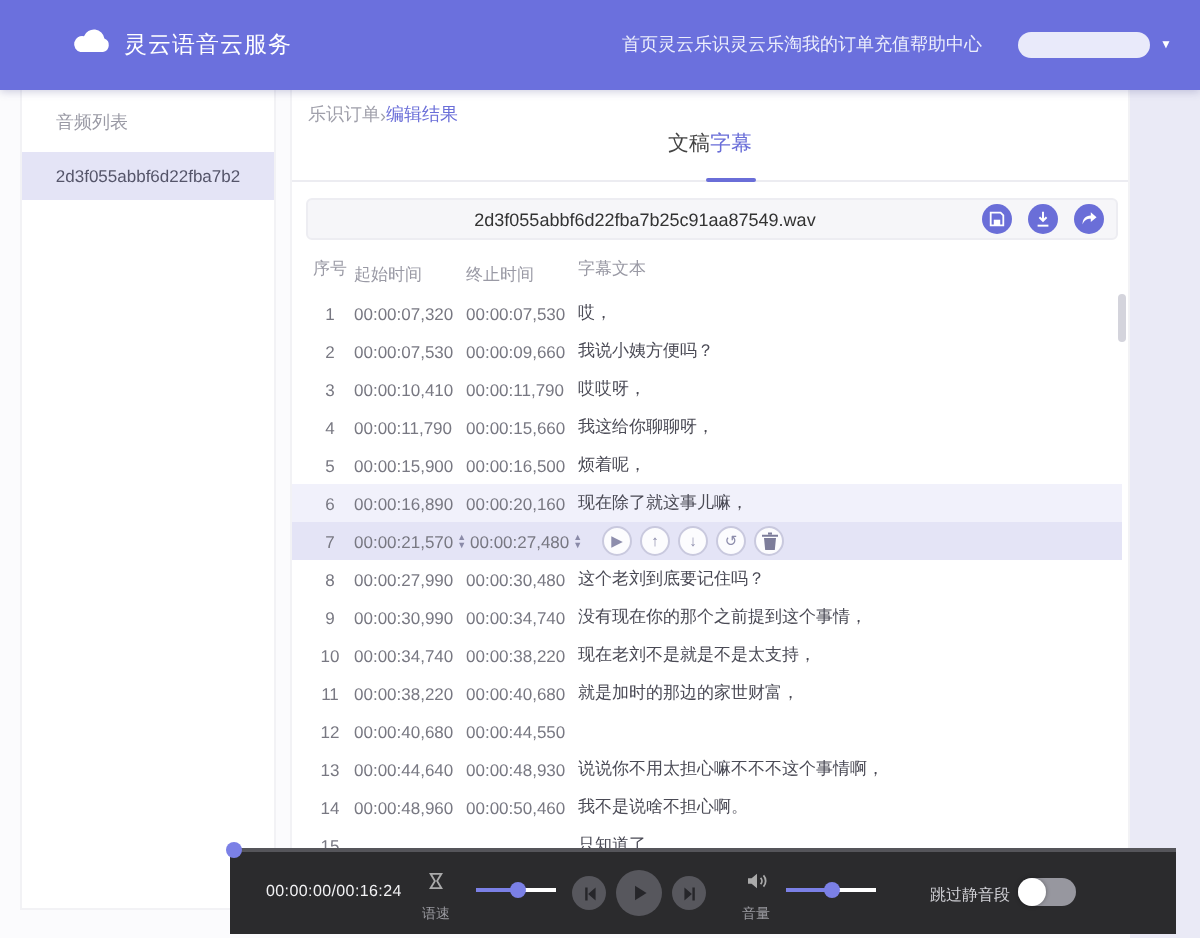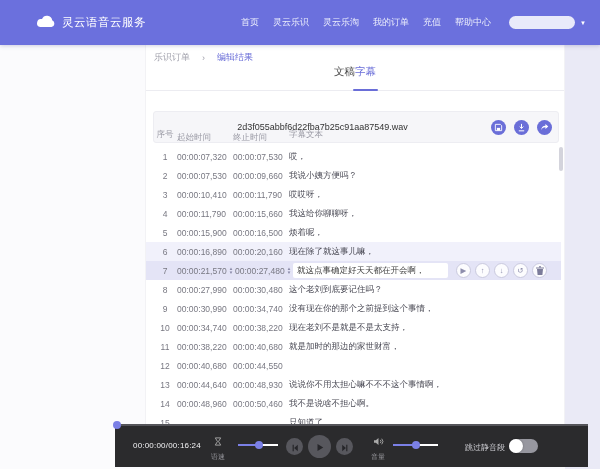--- a/index.html
+++ b/index.html
@@ -4,43 +4,43 @@
 <style>
 *{margin:0;padding:0;box-sizing:border-box}
 html,body{width:600px;height:469px}
 body{font-family:"Liberation Sans","DejaVu Sans",sans-serif;background:#fbfbfd;position:relative;overflow:hidden}
 #app{position:absolute;left:0;top:0;width:600px;height:469px}
 
 
 .header{position:absolute;left:0;top:0;width:600px;height:45px;background:var(--header-bg,#6b70dd);display:flex;align-items:center;box-shadow:0 1px 4px rgba(70,70,140,.25);z-index:5}
 .logo{display:flex;align-items:center;gap:6px;margin-left:36px}
 .brand{color:#fff;font-size:11.5px;letter-spacing:.5px;white-space:nowrap}
-.nav{display:flex;gap:14px;margin-left:auto}
+.nav{display:flex;gap:0;margin-left:auto}
 .nav-item{color:#eceefc;font-size:9px;cursor:pointer;white-space:nowrap}
 .user{display:flex;align-items:center;margin:0 14px 0 18px}
 .user-pill{width:66px;height:13px;border-radius:7px;background:rgba(255,255,255,.85);cursor:pointer}
 .caret{color:#fff;font-size:6px;margin-left:5px}
 
 
 .strip{position:absolute;left:565px;top:38px;width:35px;height:431px;background:var(--panel-strip,#eaeaf6)}
 
 
 .sidebar{position:absolute;left:10px;top:38px;width:128px;height:417px;background:#fff;border:1px solid #f2f2f5}
 .sidebar-title{position:absolute;left:17px;top:16px;font-size:9px;color:#9a9aa5}
 .audio-item{position:absolute;left:0;top:37px;width:100%;height:24px;background:var(--row-editing-bg,#e4e4f6);color:#55556a;font-size:8.5px;display:flex;align-items:center;justify-content:center;cursor:pointer;white-space:nowrap}
 
 
 .card{position:absolute;left:145px;top:38px;width:420px;height:417px;background:#fff;border:1px solid #f2f2f5}
-.breadcrumb{position:absolute;left:8px;top:12px;font-size:9px;color:#a0a0ab;display:flex;gap:12px;align-items:center}
+.breadcrumb{position:absolute;left:8px;top:12px;font-size:9px;color:#a0a0ab;display:flex;gap:0;align-items:center}
 .breadcrumb .current{color:var(--accent,#6a6ed8)}
 .tabs{position:absolute;left:0;top:26px;width:100%;height:26px;display:flex;justify-content:center;border-bottom:1px solid #ececf1}
 .tab{font-size:10.5px;color:#444;padding-bottom:7px;cursor:pointer;position:relative}
 .tab.active{color:var(--accent,#6a6ed8)}
 .tab.active:after{content:"";position:absolute;left:-2px;right:-2px;bottom:-1px;height:2.5px;background:var(--accent,#6a6ed8);border-radius:2px}
-.filebar{position:absolute;left:7px;top:72px;width:406px;height:32px;background:#f6f6f9;border:1px solid #ededf2;border-radius:3px;display:flex;align-items:center}
+.filebar{position:absolute;left:7px;top:60px;width:406px;height:21px;background:#f6f6f9;border:1px solid #ededf2;border-radius:3px;display:flex;align-items:center}
 .filename{flex:1;text-align:center;font-size:9px;color:#333;white-space:nowrap;overflow:hidden}
 .fileicons{display:flex;gap:8px;margin-right:6px}
 .ficon{width:15px;height:15px;border-radius:50%;background:var(--accent,#6a6ed8);display:flex;align-items:center;justify-content:center;cursor:pointer;flex:none}
 
 
 .thead{position:absolute;left:0;top:90px;width:415px;height:18px;display:flex;font-size:8.5px;color:#9a9aa5;padding-left:7px}
 .c-no{width:24px;text-align:center;flex:none}
 .c-t{width:56px;flex:none;display:flex;align-items:center;white-space:nowrap}
 .c-x{flex:1;white-space:nowrap;overflow:hidden}
 .tbody{position:absolute;left:0;top:108px;width:415px}
@@ -99,20 +99,24 @@
         <div class="nav-item">帮助中心</div>
       </div>
     <div class="user">
       <div class="user-pill"></div>
       <span class="caret">▼</span>
     </div>
   </div>
 
   <div class="strip"></div>
 
+  <div class="sidebar">
+    <div class="sidebar-title">音频列表</div>
+    <div class="audio-item">2d3f055abbf6d22fba7b2</div>
+  </div>
 
   <div class="card">
     <div class="breadcrumb">
       <span>乐识订单</span>
       <span>›</span>
       <span class="current">编辑结果</span>
     </div>
     <div class="tabs">
         <div class="tab">文稿</div>
         <div class="tab active">字幕</div>
@@ -216,21 +220,20 @@
             </div>
           </div>
           <div class="c-t">
             <span>00:00:27,480</span>
             <div class="spin">
               <div>▲</div>
               <div>▼</div>
             </div>
           </div>
           <div class="c-x" style="display: flex; align-items: center;">
-            <input class="edit-input" type="text" value="就这点事确定好天天都在开会啊，" style="">
             <div class="acts">
               <div class="abtn">▶</div>
               <div class="abtn">↑</div>
               <div class="abtn">↓</div>
               <div class="abtn">↺</div>
               <div class="abtn">
                 <svg width="8" height="9" viewBox="0 0 8 9">
                   <path fill="#7c7c9a" d="M0 1.4h8v1H0zM3 .2h2v1H3zM1 3h6l-.6 6H1.6z"></path>
                 </svg>
               </div>

